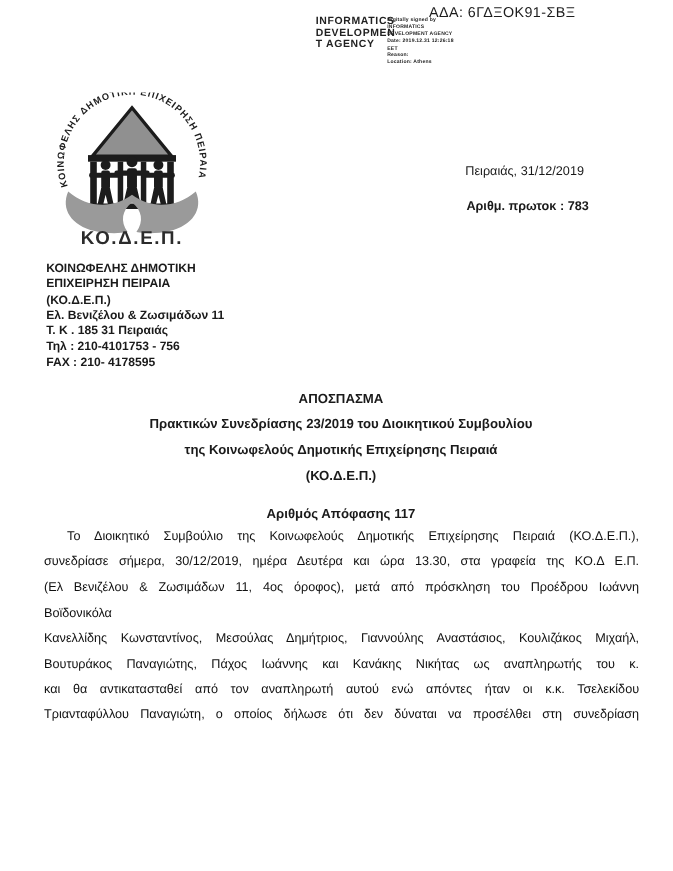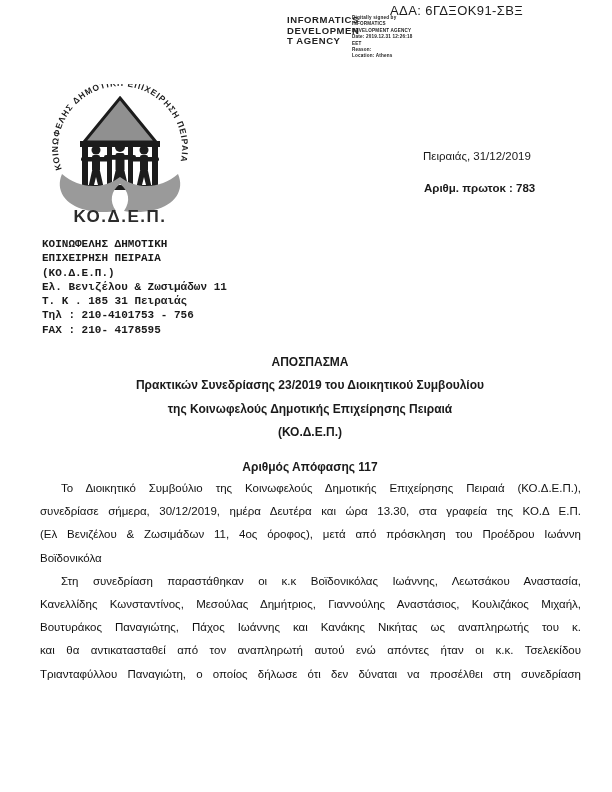--- a/index.html
+++ b/index.html
@@ -23,21 +23,21 @@
   .place-date {
     position:absolute; left:423px; top:150px;
     font-size:11.5px; font-weight:normal; white-space:nowrap;
   }
   .protocol {
     position:absolute; left:424px; top:182px;
     font-size:11.5px; font-weight:bold; white-space:nowrap;
   }
   .org-address {
     position:absolute; left:42px; top:237px;
-    font-size:11px; font-weight:bold; line-height:14.3px;font-family:Liberation Mono, monospace;
+    font-size:11px; font-weight:bold; line-height:14.3px;
   }
   .heading {
     position:absolute; left:40px; top:351px; width:540px;
     text-align:center; font-size:12px; font-weight:bold; line-height:23.4px;
   }
   .decision {
     position:absolute; left:40px; top:460px; width:540px;
     text-align:center; font-size:12px; font-weight:bold;
   }
   .body-text {
@@ -140,20 +140,19 @@
     <div>(ΚΟ.Δ.Ε.Π.)</div>
   </div>
 
   <div class="decision">Αριθμός  Απόφασης  117</div>
 
   <div class="body-text">
     <div class="bline first">Το Διοικητικό Συμβούλιο της Κοινωφελούς Δημοτικής Επιχείρησης Πειραιά (ΚΟ.Δ.Ε.Π.),</div>
     <div class="bline">συνεδρίασε σήμερα, 30/12/2019, ημέρα Δευτέρα και ώρα 13.30, στα γραφεία της ΚΟ.Δ Ε.Π.</div>
     <div class="bline">(Ελ  Βενιζέλου &amp; Ζωσιμάδων 11, 4ος όροφος), μετά από πρόσκληση του Προέδρου Ιωάννη</div>
     <div class="bline lastline">Βοϊδονικόλα</div>
-    <div class="bline first">Στη συνεδρίαση παραστάθηκαν οι κ.κ Βοϊδονικόλας Ιωάννης, Λεωτσάκου Αναστασία,</div>
     <div class="bline">Κανελλίδης Κωνσταντίνος, Μεσούλας Δημήτριος, Γιαννούλης Αναστάσιος, Κουλιζάκος Μιχαήλ,</div>
     <div class="bline">Βουτυράκος Παναγιώτης, Πάχος Ιωάννης και Κανάκης Νικήτας ως αναπληρωτής του κ.</div>
     <div class="bline">και θα αντικατασταθεί από τον αναπληρωτή αυτού ενώ απόντες ήταν οι κ.κ. Τσελεκίδου</div>
     <div class="bline">Τριανταφύλλου Παναγιώτη, ο οποίος δήλωσε ότι δεν δύναται να προσέλθει στη συνεδρίαση</div>
   </div>
 
 </div>
 
 </body></html>

